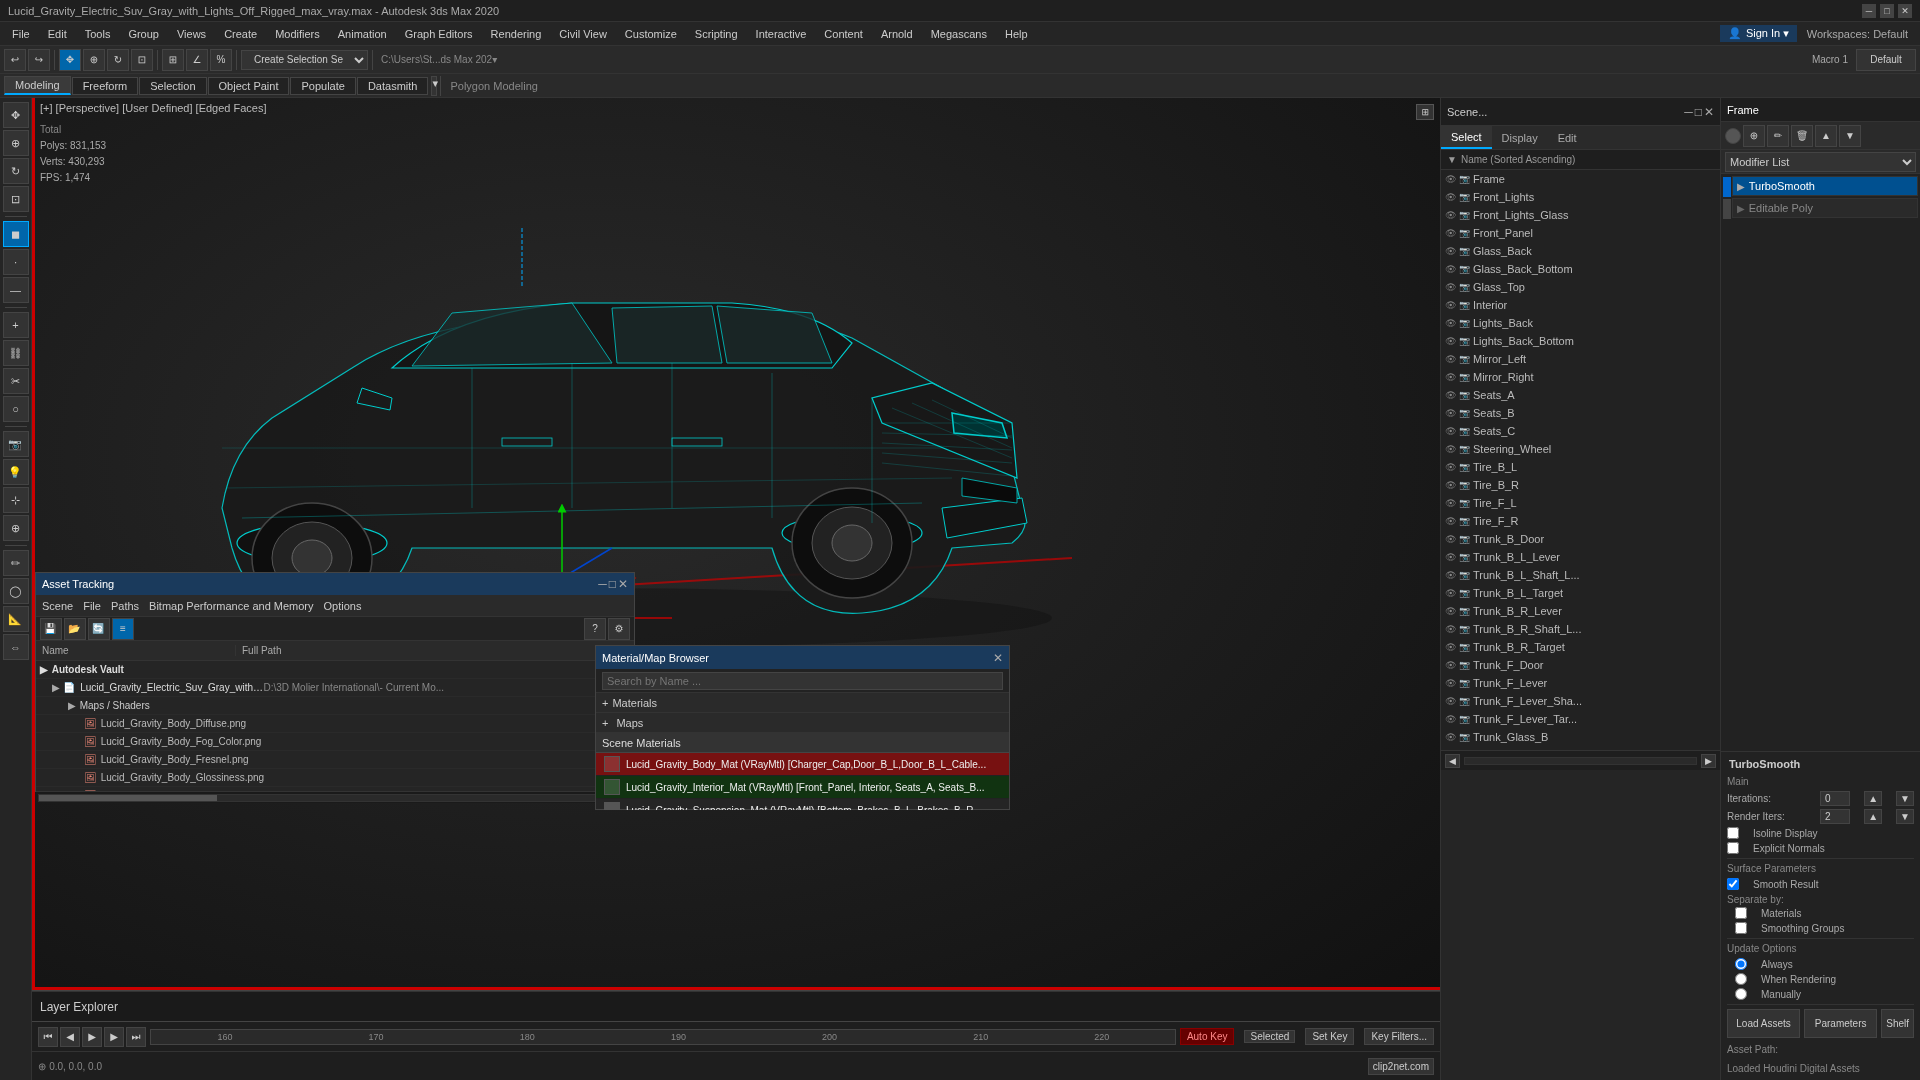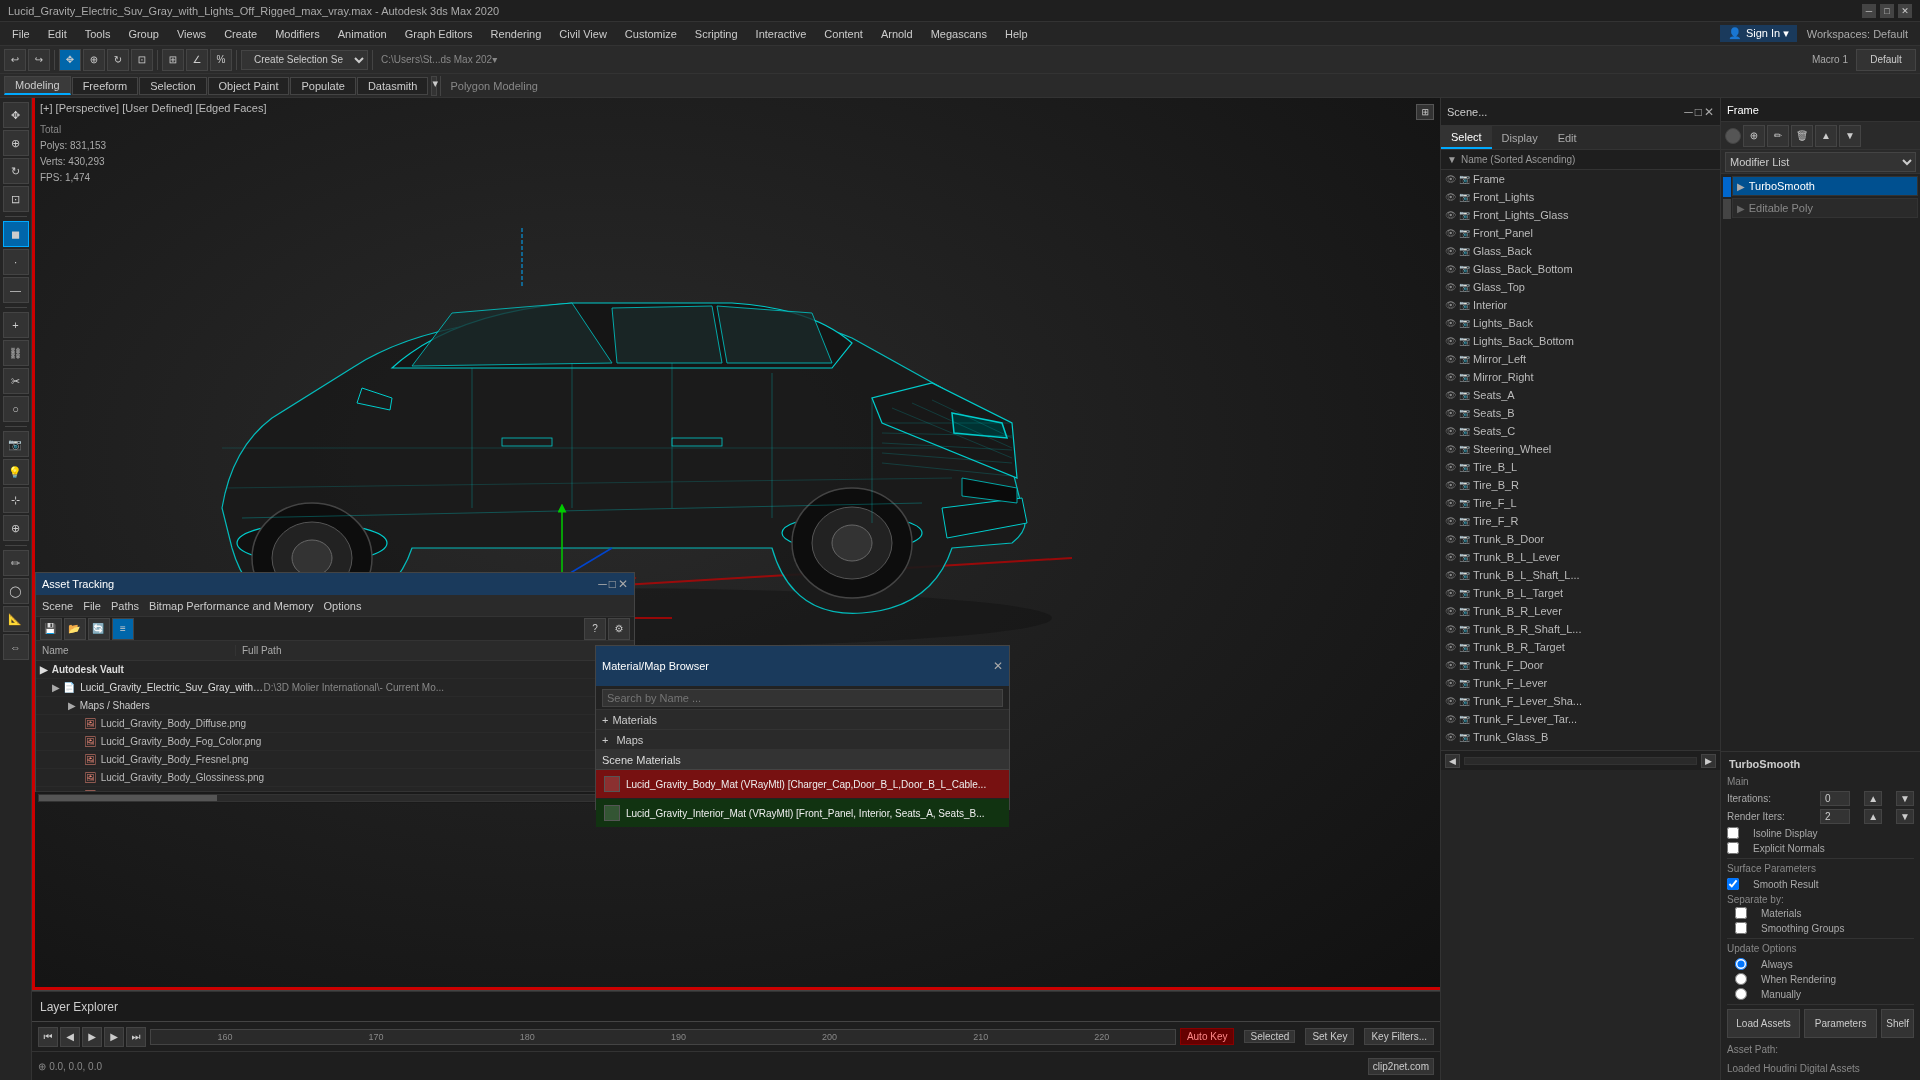--- a/index.html
+++ b/index.html
@@ -340,21 +340,21 @@
       position: absolute;
       left: 595px;
       top: 645px;
       width: 415px;
       height: 165px;
       background: #252525;
       border: 1px solid #444;
       z-index: 100;
     }
     #material-titlebar {
-      height: 40px;
+      height: 23px;
       background: #1a3a5c;
       display: flex;
       align-items: center;
       justify-content: space-between;
       padding: 0 6px;
     }
     #material-search {
       height: 24px;
       background: #222;
       display: flex;
@@ -376,21 +376,21 @@
       background: #2a2a2a;
       display: flex;
       align-items: center;
       padding: 0 6px;
       cursor: pointer;
       border-bottom: 1px solid #333;
       font-size: 11px;
       color: #ccc;
     }
     .material-row {
-      height: 29px;
+      height: 23px;
       display: flex;
       align-items: center;
       padding: 0 8px;
       font-size: 10px;
       color: #bbb;
       cursor: pointer;
       border-bottom: 1px solid #222;
     }
     .material-swatch {
       width: 16px; height: 16px;

